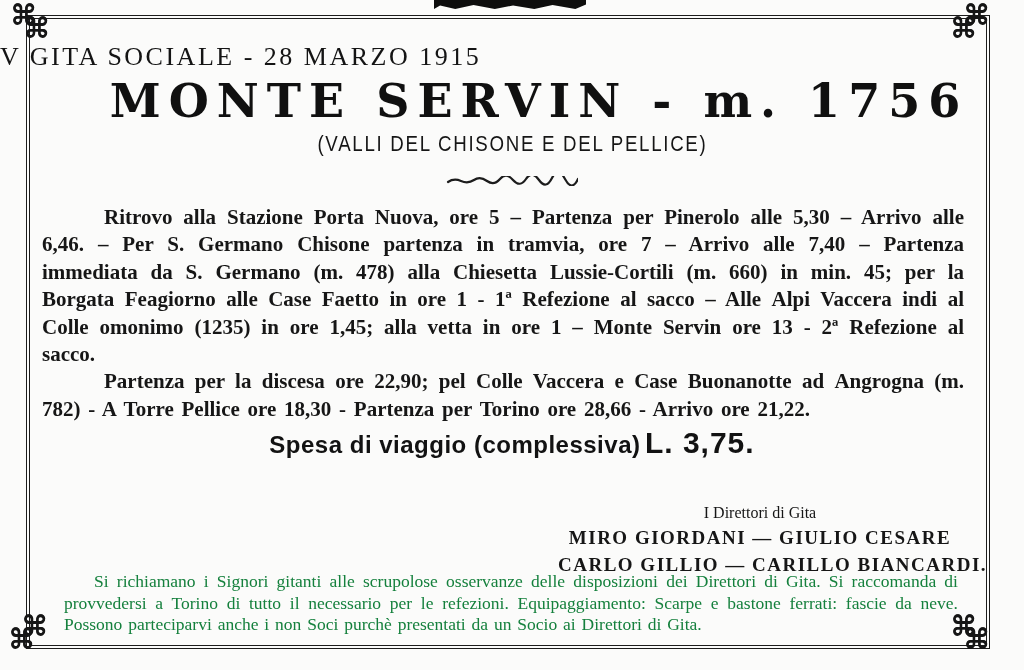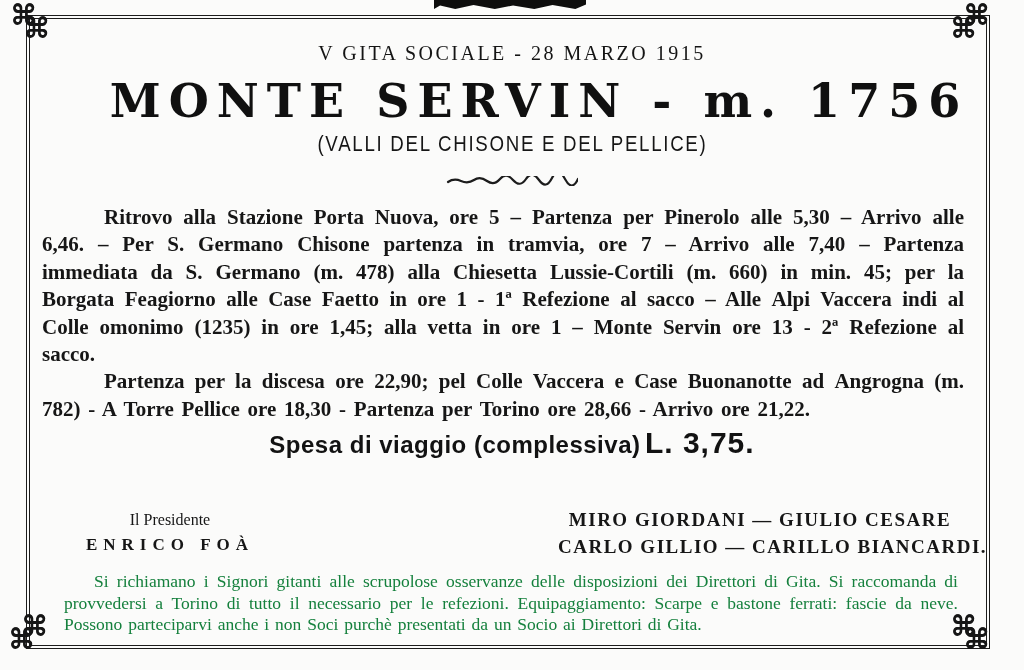--- a/index.html
+++ b/index.html
@@ -38,22 +38,22 @@
   .knot.tr{left:950px;top:1px;}
   .knot.bl{left:8px;top:612px;}
   .knot.br{left:950px;top:612px;}
   .knot .a{left:0;top:0;}
   .knot .b{left:13px;top:13px;}
   .knot.mirror .a{left:13px;top:0;}
   .knot.mirror .b{left:0;top:13px;}
 
   .kicker{
     position:absolute;left:0;top:42px;width:100%;
-    text-align:center;
-    font-size:20px;letter-spacing:2.5px;
+    text-align:left;
+    font-size:26px;letter-spacing:2.5px;
     color:#141414;
   }
   .title{
     position:absolute;left:0;top:74px;width:100%;
     text-align:center;
     font-family:"DejaVu Serif", serif;
     font-weight:bold;
     font-size:46px;letter-spacing:8px;
     color:#101010;
     white-space:nowrap;
@@ -161,25 +161,22 @@
     <p><span>Ritrovo alla Stazione </span><b>Porta Nuova,</b><span> ore 5 – Partenza per </span><b>Pinerolo</b><span> alle 5,30 – Arrivo alle 6,46. – Per </span><b>S. Germano Chisone</b><span> partenza in tramvia, ore 7 – Arrivo alle 7,40 – Partenza immediata da </span><b>S. Germano</b><span> (m. 478) alla </span><b>Chiesetta Lussie-Cortili</b><span> (m. 660) in min. 45; per la </span><b>Borgata Feagiorno</b><span> alle </span><b>Case Faetto</b><span> in ore 1 - 1ª Refezione al sacco – Alle </span><b>Alpi Vaccera</b><span> indi al Colle omonimo (1235) in ore 1,45; alla vetta in ore 1 – </span><b>Monte Servin</b><span> ore 13 - 2ª Refezione al sacco.</span></p>
     <p><span>Partenza per la discesa ore 22,90; pel </span><b>Colle Vaccera</b><span> e </span><b>Case Buonanotte</b><span> ad </span><b>Angrogna</b><span> (m. 782) - A </span><b>Torre Pellice</b><span> ore 18,30 - Partenza per </span><b>Torino</b><span> ore 28,66 - Arrivo ore 21,22.</span></p>
   </div>
 
   <div class="price">
     <span class="label">Spesa di viaggio (complessiva)</span>
     <span class="amount"> L. 3,75.</span>
   </div>
 
 
-  <div class="sig sig-president">
-    <div class="role">Il Presidente</div>
-    <div class="name">ENRICO FOÀ</div>
-  </div>
 
   <div class="sig sig-directors">
+    <div class="role">I Direttori di Gita</div>
     <div class="names">MIRO GIORDANI — GIULIO CESARE</div>
     <div class="names">CARLO GILLIO — CARILLO BIANCARDI.</div>
   </div>
 
   <div class="footnote">Si richiamano i Signori gitanti alle scrupolose osservanze delle disposizioni dei Direttori di Gita. Si raccomanda di provvedersi a Torino di tutto il necessario per le refezioni. Equipaggiamento: Scarpe e bastone ferrati: fascie da neve. Possono parteciparvi anche i non Soci purchè presentati da un Socio ai Direttori di Gita.</div>
 
 </div>
 
 </body></html>

